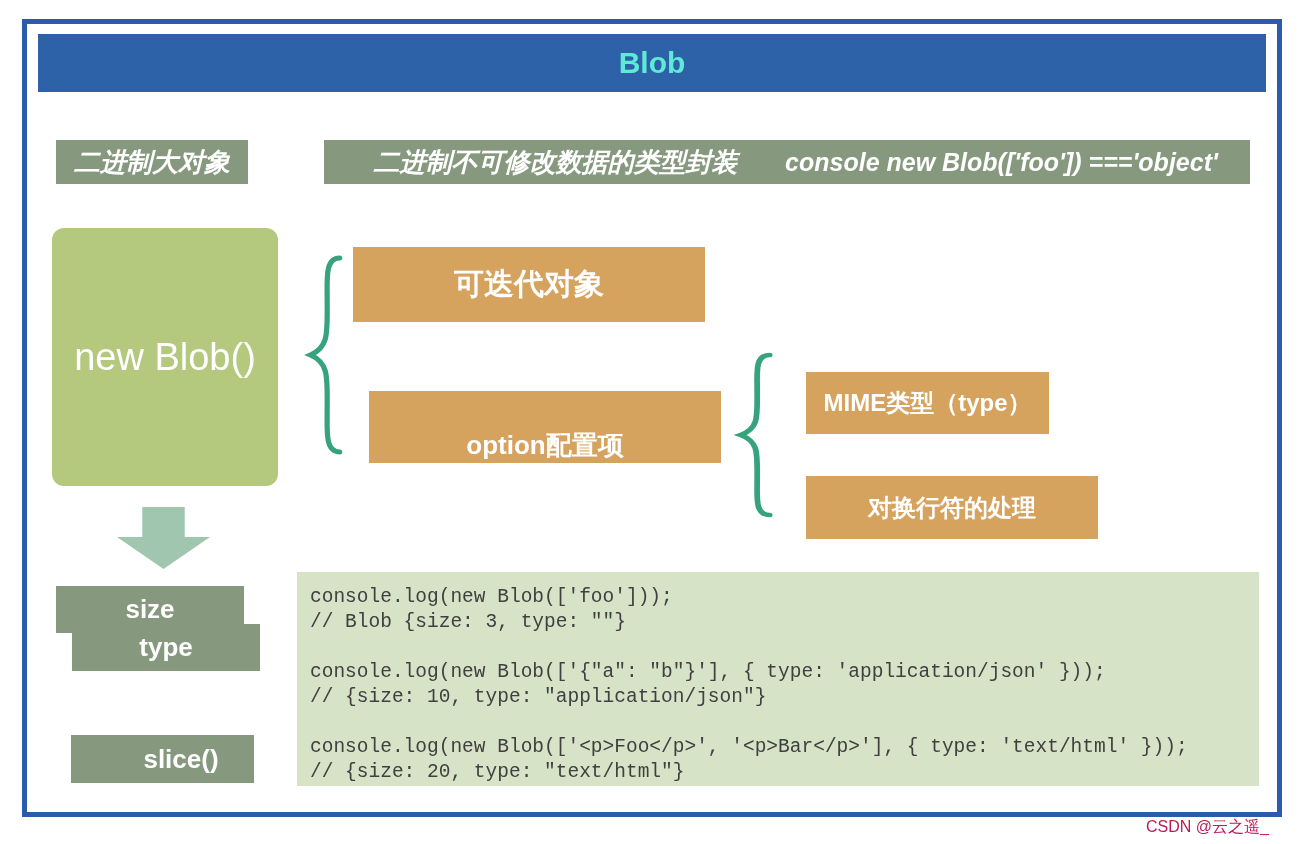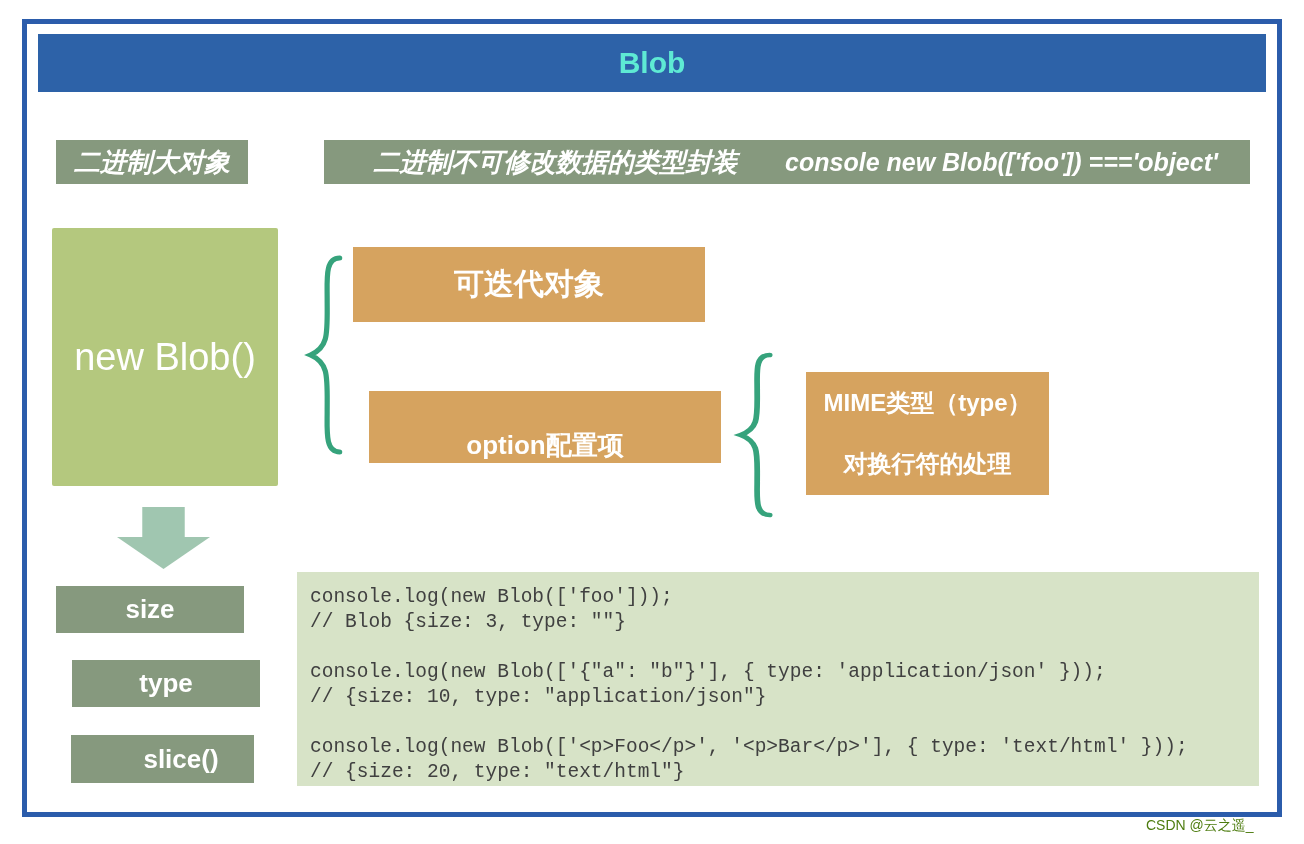--- a/index.html
+++ b/index.html
@@ -8,42 +8,42 @@
   .abs{position:absolute;box-sizing:border-box;}
   .frame{left:22px;top:19px;width:1260px;height:798px;border:5px solid #2b5cab;background:transparent;}
   .header{left:38px;top:34px;width:1228px;height:58px;background:#2d62a8;
           display:flex;align-items:center;justify-content:center;
           color:#5eead4;font-size:30px;font-weight:bold;}
   .tag{background:#86997e;color:#fff;font-weight:bold;
        display:flex;align-items:center;justify-content:center;font-size:26px;font-style:italic;}
   .def1{left:56px;top:140px;width:192px;height:44px;}
   .def2{left:276px;top:140px;width:463px;height:44px;margin-left:48px;}
   .def3{left:753px;top:140px;width:497px;height:44px;font-size:25px;}
-  .mainbox{left:52px;top:228px;width:226px;height:258px;background:#b4c87e;border-radius:2px;
+  .mainbox{left:52px;top:228px;width:226px;height:258px;background:#b4c87e;border-radius:12px;
            display:flex;align-items:center;justify-content:center;
            color:#fff;font-size:38px;font-weight:500;}
   .obox{background:#d6a35f;color:#fff;font-weight:bold;
         display:flex;align-items:center;justify-content:center;}
   .iter{left:353px;top:247px;width:352px;height:75px;font-size:30px;}
   .opt{left:369px;top:391px;width:352px;height:72px;font-size:26px;align-items:flex-end;}
   .mime{left:806px;top:372px;width:243px;height:62px;font-size:24px;}
-  .newline{left:806px;top:432px;width:243px;height:63px;font-size:24px;}
+  .newline{left:806px;top:476px;width:292px;height:63px;font-size:24px;}
   .brace1{left:298px;top:252px;width:50px;height:206px;}
   .brace2{left:728px;top:350px;width:50px;height:170px;}
   .arrow{left:117px;top:507px;width:93px;height:62px;}
   .member{background:#86997e;color:#fff;font-weight:bold;font-size:26px;
           display:flex;align-items:center;justify-content:center;}
   .m-size{left:56px;top:586px;width:188px;height:47px;}
-  .m-type{left:72px;top:660px;width:188px;height:47px;}
+  .m-type{left:72px;top:624px;width:188px;height:47px;}
   .m-slice{left:71px;top:735px;width:183px;height:48px;padding-left:37px;}
   .codeblock{left:297px;top:572px;width:962px;height:214px;background:#d7e3c7;}
   .codeblock pre{margin:0;padding:13px 0 12px 13px;white-space:pre;
                  font-family:"Liberation Mono",monospace;font-size:19.5px;line-height:25px;
                  color:#404040;}
-  .watermark{left:1146px;top:817px;width:158px;color:#4d7c0f;font-size:14px;z-index:5;}
+  .watermark{left:1146px;top:817px;width:158px;color:#be185d;font-size:16px;z-index:5;}
   svg{display:block;width:100%;height:100%;}
 </style>
 </head>
 <body>
 
 <div class="abs frame"></div>
 
 <div class="abs header">
   <span>Blob</span>
 </div>

